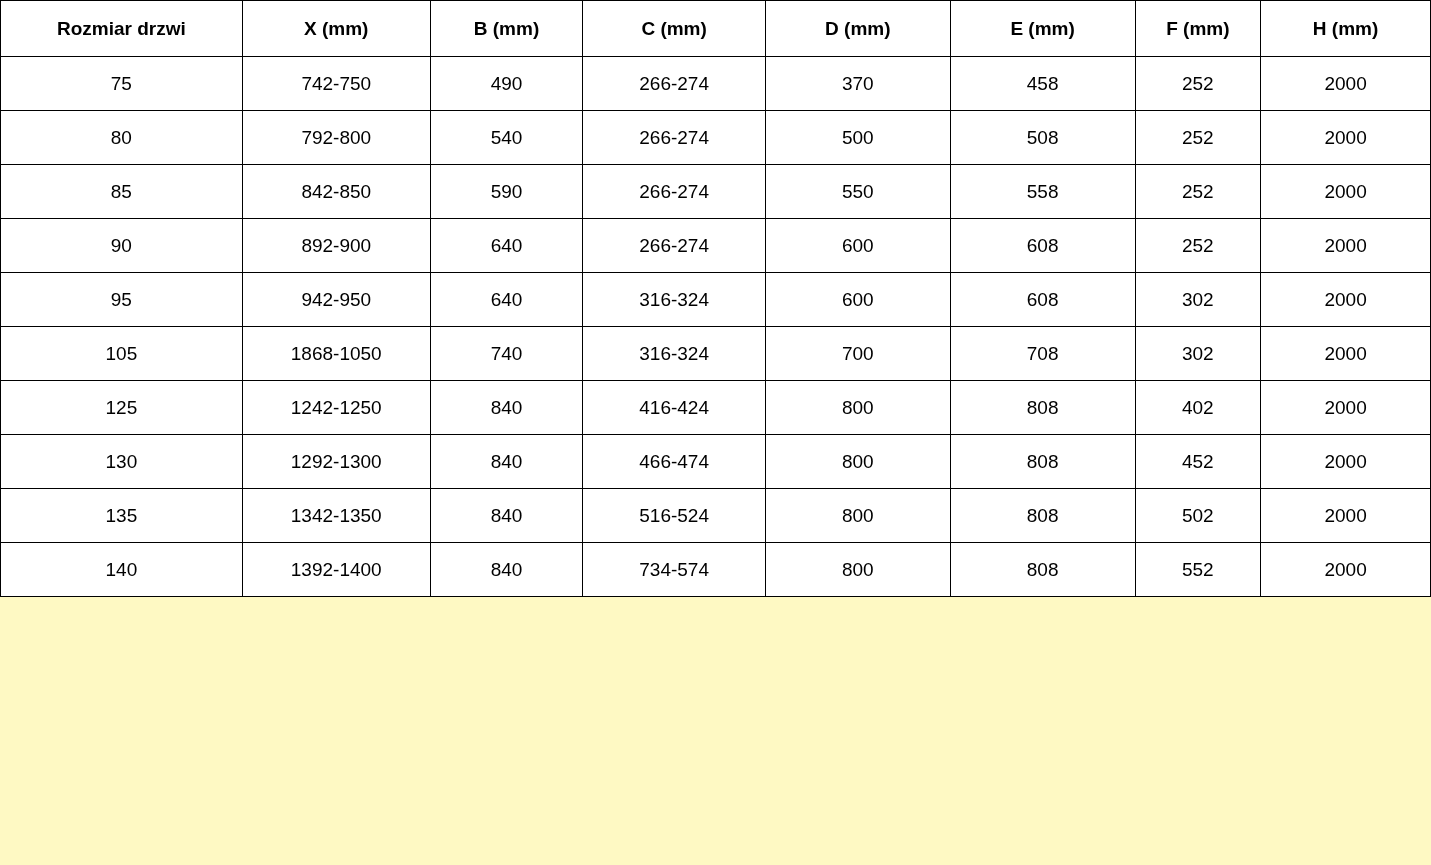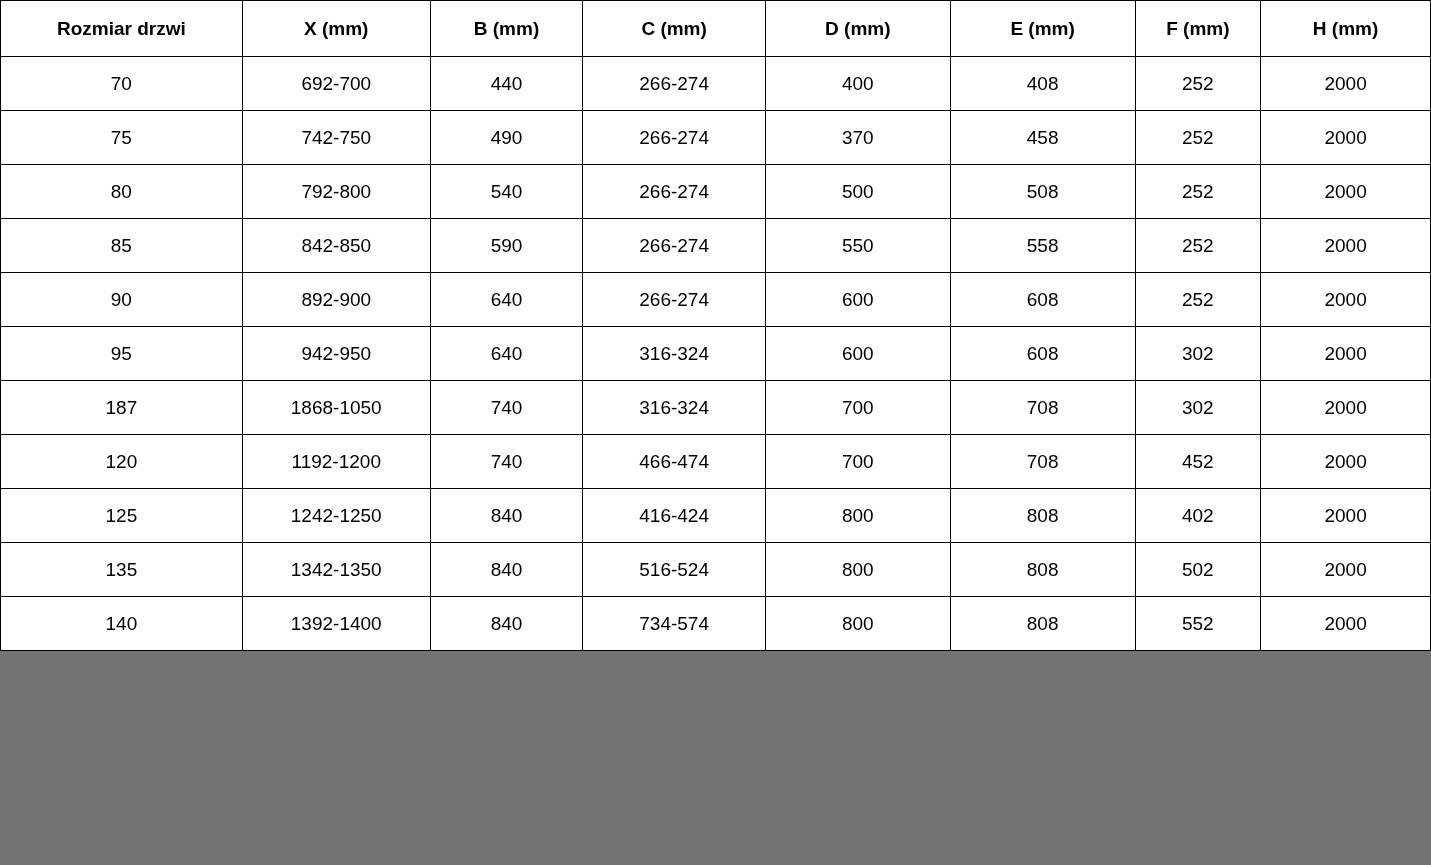--- a/index.html
+++ b/index.html
@@ -11,21 +11,21 @@
     width: 1431px;
     height: 865px;
     font-family: "Liberation Sans", sans-serif;
     color: #000000;
     overflow: hidden;
   }
   .sheet {
     width: 1431px;
     height: 865px;
     box-sizing: border-box;
-    background: #737373;
+    background: #fef9c3;
   }
   table.spec-table {
     width: 1431px;
     border-collapse: collapse;
     table-layout: fixed;
     background: #ffffff;
   }
   table.spec-table th,
   table.spec-table td {
     border: 1px solid #000000;
@@ -78,30 +78,20 @@
         <th>B (mm)</th>
         <th>C (mm)</th>
         <th>D (mm)</th>
         <th>E (mm)</th>
         <th>F (mm)</th>
         <th>H (mm)</th>
       </tr>
     </thead>
     <tbody>
       <tr>
-        <td>70</td>
-        <td>692-700</td>
-        <td>440</td>
-        <td>266-274</td>
-        <td>400</td>
-        <td>408</td>
-        <td>252</td>
-        <td>2000</td>
-      </tr>
-      <tr>
         <td>75</td>
         <td>742-750</td>
         <td>490</td>
         <td>266-274</td>
         <td>370</td>
         <td>458</td>
         <td>252</td>
         <td>2000</td>
       </tr>
       <tr>
@@ -138,47 +128,47 @@
         <td>95</td>
         <td>942-950</td>
         <td>640</td>
         <td>316-324</td>
         <td>600</td>
         <td>608</td>
         <td>302</td>
         <td>2000</td>
       </tr>
       <tr>
-        <td>187</td>
+        <td>105</td>
         <td>1868-1050</td>
         <td>740</td>
         <td>316-324</td>
         <td>700</td>
         <td>708</td>
         <td>302</td>
-        <td>2000</td>
-      </tr>
-      <tr>
-        <td>120</td>
-        <td>1192-1200</td>
-        <td>740</td>
-        <td>466-474</td>
-        <td>700</td>
-        <td>708</td>
-        <td>452</td>
         <td>2000</td>
       </tr>
       <tr>
         <td>125</td>
         <td>1242-1250</td>
         <td>840</td>
         <td>416-424</td>
         <td>800</td>
         <td>808</td>
         <td>402</td>
+        <td>2000</td>
+      </tr>
+      <tr>
+        <td>130</td>
+        <td>1292-1300</td>
+        <td>840</td>
+        <td>466-474</td>
+        <td>800</td>
+        <td>808</td>
+        <td>452</td>
         <td>2000</td>
       </tr>
       <tr>
         <td>135</td>
         <td>1342-1350</td>
         <td>840</td>
         <td>516-524</td>
         <td>800</td>
         <td>808</td>
         <td>502</td>

